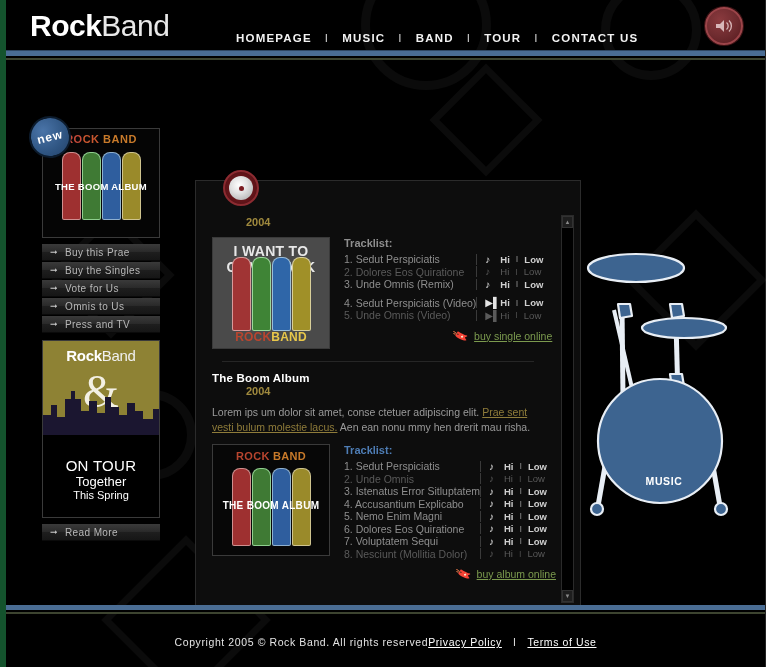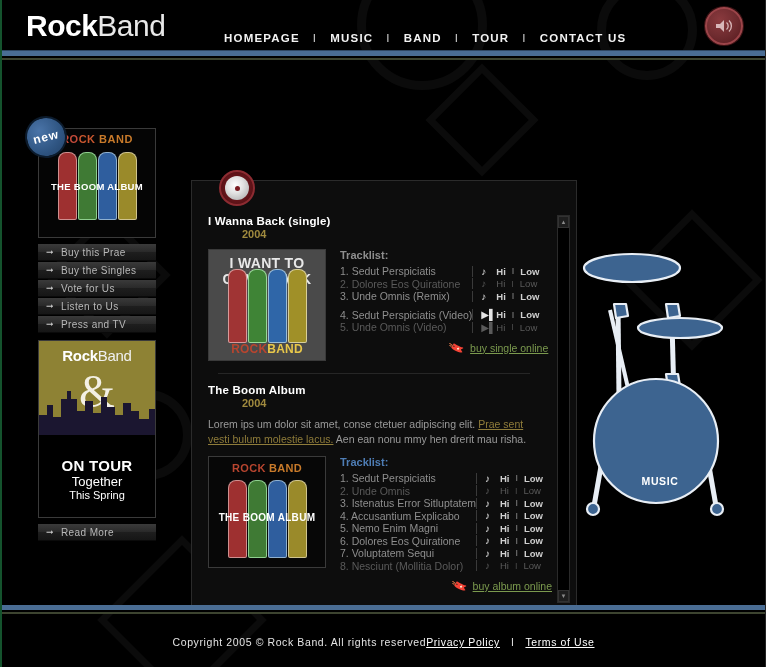--- a/index.html
+++ b/index.html
@@ -17,36 +17,36 @@
   .wm { position: absolute; pointer-events: none; opacity: .055; }
   .wm-ring {
     border: 9px solid #cfcfcf; border-radius: 50%;
   }
   .wm-diamond {
     border: 7px solid #cfcfcf; transform: rotate(45deg);
   }
 
   .page {
     position: absolute; inset: 0;
-    border-left: 2px solid #14532d;
+    border-left: 6px solid #14532d;
     border-right: 1px solid #242424;
   }
 
   
   .header { position: relative; height: 50px; }
   .logo {
     position: absolute; left: 24px; top: 11px;
     font-size: 30px; line-height: 30px; letter-spacing: -.5px;
     white-space: nowrap;
   }
   .logo .b1 { color: #ffffff; font-weight: bold; }
   .logo .b2 { color: #e8e8e8; font-weight: normal; }
 
   .nav {
-    position: absolute; left: 222px; top: 32px;
+    position: absolute; left: 230px; top: 32px;
     display: flex; align-items: center; gap: 0;
     font-size: 11.5px; font-weight: bold; letter-spacing: 1.2px;
   }
   .nav a { color: #f2f2f2; text-decoration: none; white-space: nowrap; }
   .nav .sep { color: #cfcfcf; padding: 0 13px; font-weight: normal; }
 
   .speaker-btn {
     position: absolute; right: 22px; top: 7px;
     width: 38px; height: 38px; border-radius: 50%;
     background: radial-gradient(circle at 38% 32%, #8a3a3e 0%, #6e2b2f 55%, #55191d 100%);
@@ -121,21 +121,21 @@
     position: absolute; left: 0; right: 0; top: 80px; text-align: center;
     font-family: "Liberation Serif", serif; font-weight: bold;
     font-size: 30px; line-height: 30px; color: #b21f28;
     text-shadow: 1px 1px 0 #f0dede, -1px -1px 0 #f0dede, 1px -1px 0 #f0dede, -1px 1px 0 #f0dede;
     letter-spacing: 1px;
   }
   .tour-txt {
     position: absolute; left: 0; right: 0; top: 116px; text-align: center;
     color: #fff;
   }
-  .tour-txt .l1 { font-size: 15px; font-weight: bold; letter-spacing: .3px; }
+  .tour-txt .l1 { font-size: 15px; font-weight: normal; letter-spacing: .3px; }
   .tour-txt .l2 { font-size: 13px; }
   .tour-txt .l3 { font-size: 11px; }
 
   
   .panel {
     position: absolute; left: 189px; top: 120px;
     width: 386px; height: 430px;
     background: #0d0d0d;
     border: 1px solid #2b2b2b;
   }
@@ -337,21 +337,21 @@
         <a class="sb-btn" href="#">
           <span class="arw">➞</span>
           <span>Buy the Singles</span>
         </a>
         <a class="sb-btn" href="#">
           <span class="arw">➞</span>
           <span>Vote for Us</span>
         </a>
         <a class="sb-btn" href="#">
           <span class="arw">➞</span>
-          <span>Listen to Us</span>
+          <span>Omnis to Us</span>
         </a>
         <a class="sb-btn" href="#">
           <span class="arw">➞</span>
           <span>Press and TV</span>
         </a>
       </div>
 
       <div class="tour-banner">
         <div class="tour-top"></div>
         <div class="tour-logo">
@@ -381,21 +381,20 @@
         <div class="cd-disc">
           <div class="cd-hole"></div>
         </div>
       </div>
 
 
       <div class="panel-body">
         <div class="scroll-area">
 
           <div class="release">
-            <div class="rel-title">I Wanna Back (single)</div>
             <div class="rel-year">2004</div>
 
             <div class="rel-row">
               <div class="cover">
                 <div style="position:absolute;inset:0;background:#4a4a4a;"></div>
                 <div class="cov-title" style="top:5px;color:#e8e8e8;font-size:14px;letter-spacing:.3px;">I WANT TO COME BACK</div>
                 <div class="figs" style="top:20px;">
                   <div class="fig" style="height:72px;background:#a03434;box-shadow:0 0 0 1px #d89a9a;"></div>
                   <div class="fig" style="height:72px;background:#3f8436;box-shadow:0 0 0 1px #9ad89a;"></div>
                   <div class="fig" style="height:72px;background:#2f66a8;box-shadow:0 0 0 1px #9abdd8;"></div>

